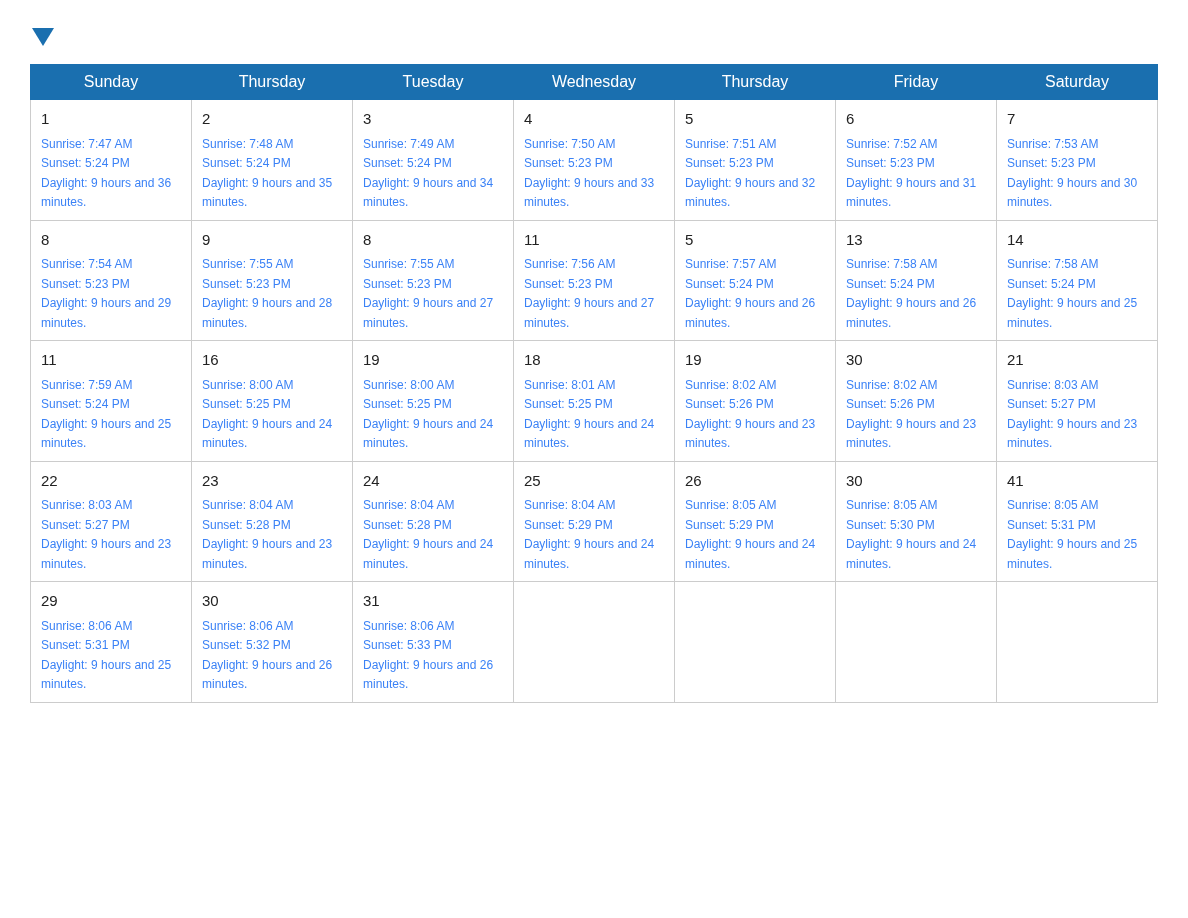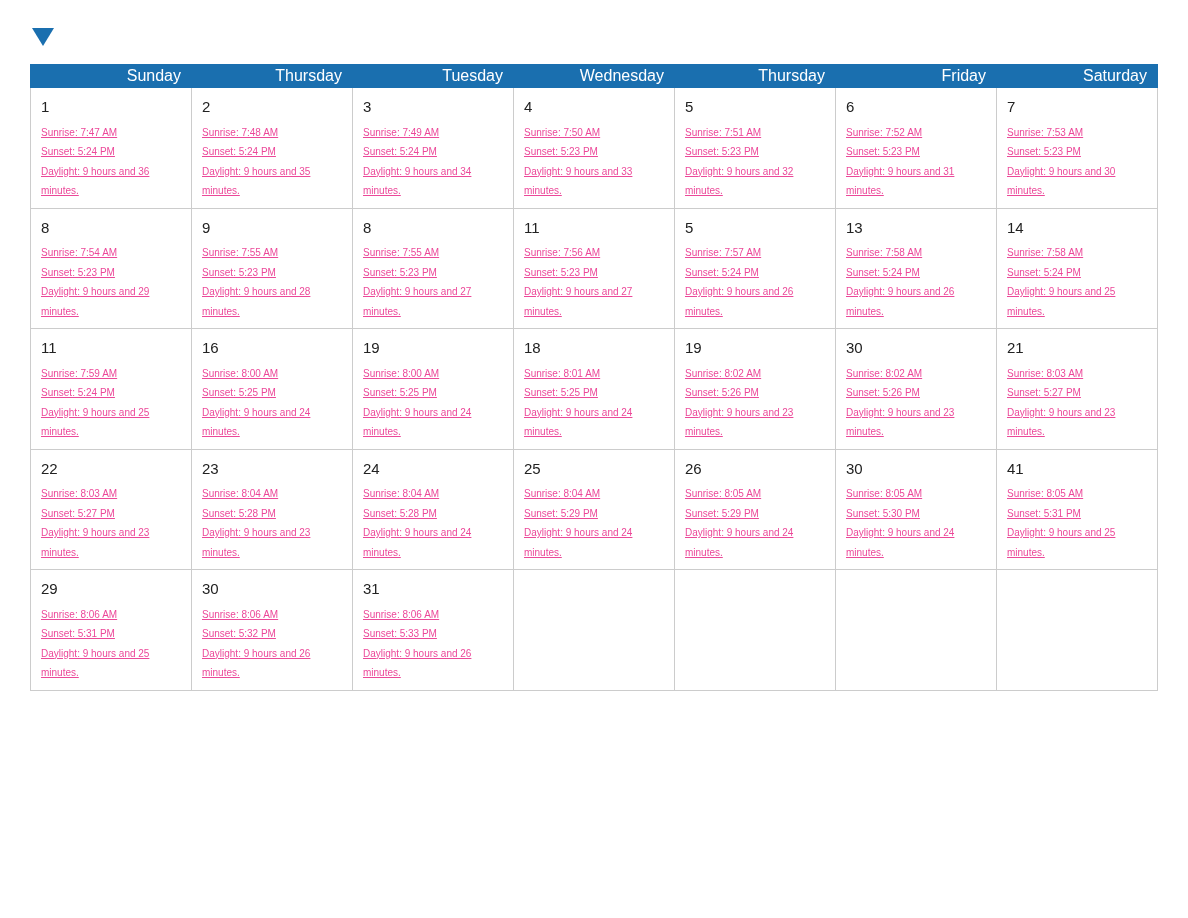--- a/index.html
+++ b/index.html
@@ -55,42 +55,41 @@
     table {
       width: 100%;
       border-collapse: collapse;
       table-layout: fixed;
     }
     thead tr th {
       background: #1a6faf;
       color: #fff;
       font-size: 16px;
       font-weight: normal;
-      padding: 2px 10px;
-      text-align: right;
+      padding: 8px 10px;
+      text-align: center;
       border: 1px solid #1a6faf;
     }
     tbody tr td {
       vertical-align: top;
       padding: 8px 10px;
       border: 1px solid #ccc;
       font-size: 13px;
       line-height: 1.5;
       height: 110px;
     }
     tbody tr td .day-num {
       font-size: 15px;
       font-weight: normal;
       display: block;
       margin-bottom: 3px;
     }
     tbody tr td .day-info {
-      font-size: 10px;
-      color: #ec4899;
-      text-decoration: underline;
+      font-size: 12px;
+      color: #3b82f6;
     }
     tbody tr:last-child td {
       height: auto;
     }
     .empty-cell {
       background: #fff;
       border: 1px solid #ccc;
     }
   </style>
 </head>

